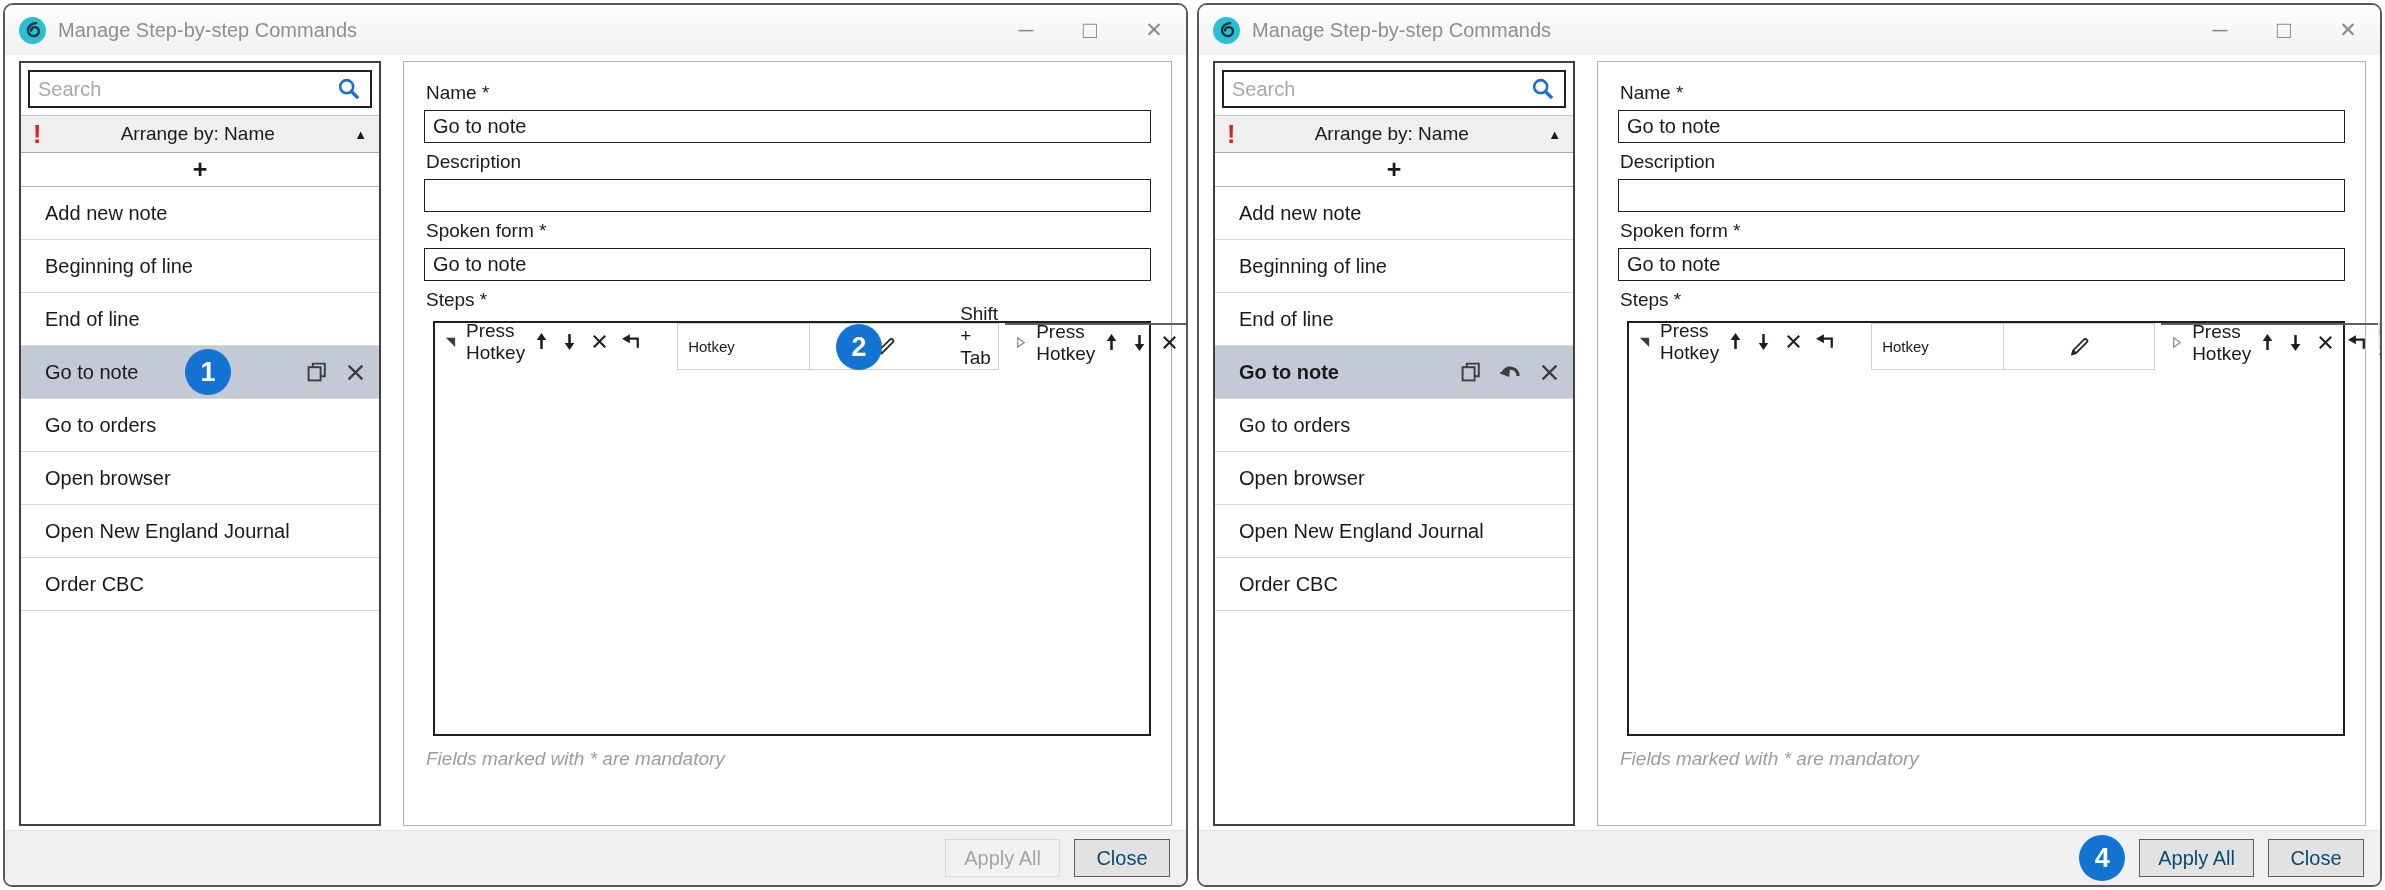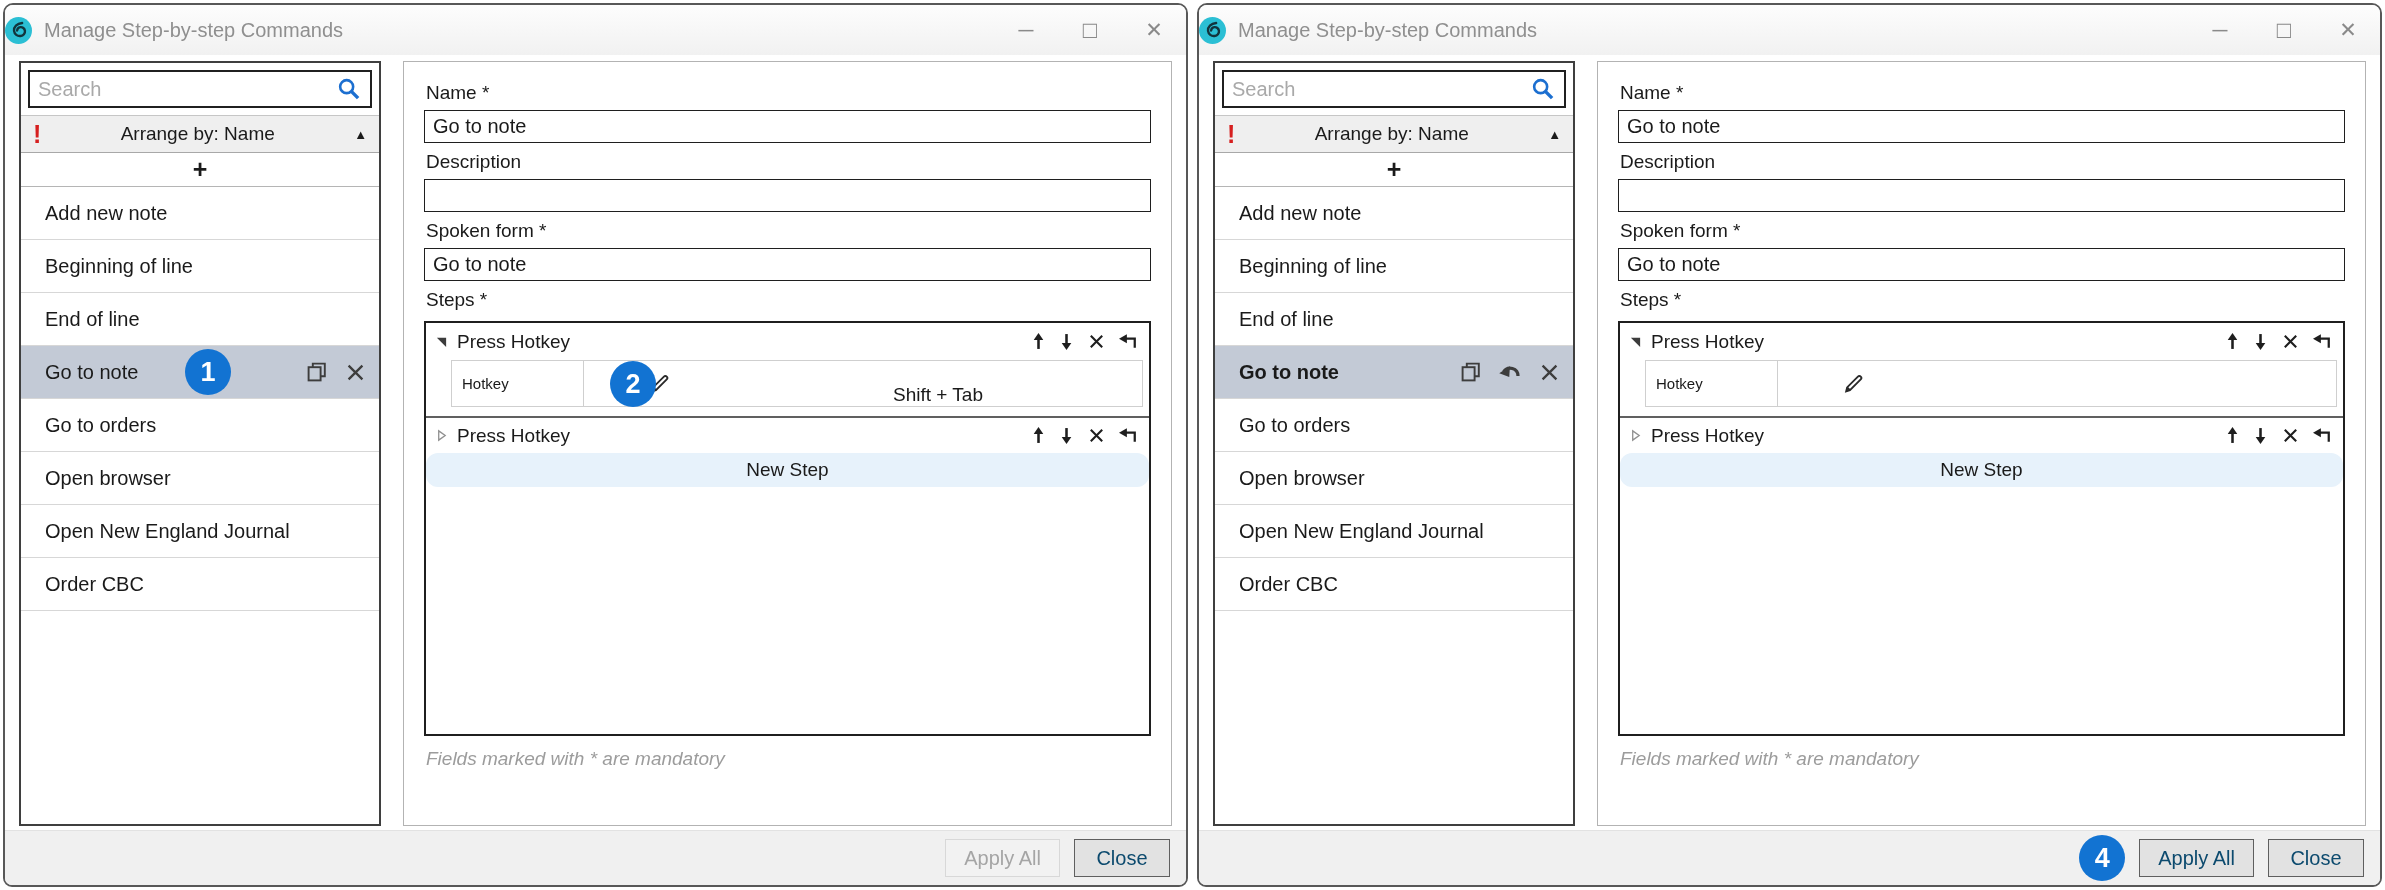--- a/index.html
+++ b/index.html
@@ -15,20 +15,21 @@
     width: 1186px; height: 884px;
     border: 2px solid #585858;
     border-radius: 10px 10px 9px 9px;
     background:#fff;
     display:flex; flex-direction:column;
     overflow:hidden;
   }
   .titlebar {
     flex:0 0 50px;
     display:flex; align-items:center; gap:12px;
+    padding-left:14px;
     background:linear-gradient(#fdfdfd,#f1f1f1);
   }
   .title { font-size:20px; color:#8f8f8f; }
   .controls { margin-left:auto; display:flex; height:100%; }
   .ctrl { width:64px; display:flex; align-items:center; justify-content:center; font-size:21px; color:#8a8a8a; cursor:default; }
   .ctrl.max { font-size:24px; }
 
   .content { flex:1; display:flex; gap:22px; padding:6px 14px 4px 14px; min-height:0; }
 
   
@@ -43,21 +44,21 @@
   .plusrow { height:34px; border-bottom:1px solid #b5b5b5; display:flex; align-items:center; justify-content:center; font-size:25px; font-weight:bold; }
   .cmd { height:53px; flex:0 0 53px; border-bottom:1px solid #d7d7d7; display:flex; align-items:center; padding:0 12px 0 24px; font-size:20px; position:relative; }
   .cmd.selected { background:#c3cad6; }
   .cmd.selected.modified .cmd-label { font-weight:bold; }
   .acts { margin-left:auto; display:flex; align-items:center; gap:15px; color:#3d3d3d; }
 
   
   .formpanel { flex:1; border:1px solid #b3b3b3; background:#fff; padding:12px 20px 0 20px; display:flex; flex-direction:column; min-width:0; }
   .flabel { font-size:19px; margin:8px 0 6px 2px; }
   .tfield { height:33px; width:100%; border:1.5px solid #1f1f1f; font-size:20px; font-family:inherit; padding:0 8px; outline:none; color:#1a1a1a; background:#fff; }
-  .stepsbox { margin-top:4px; border:2px solid #1f1f1f; height:415px; flex:0 0 415px; display:flex; flex-direction:column; background:#fff; }
+  .stepsbox { margin-top:4px; border:2px solid #1f1f1f; height:415px; flex:0 0 415px; display:flex; flex-direction:row; background:#fff;margin-left:9px; }
   .stephead { height:37px; flex:0 0 37px; display:flex; align-items:center; gap:9px; padding:0 12px 0 9px; font-size:19px; }
   .stephead.collapsed { border-top:2px solid #606060; }
   .sicons { margin-left:auto; display:flex; align-items:center; gap:13px; color:#1e1e1e; }
   .detail { margin:0 6px 9px 25px; height:47px; flex:0 0 47px; border:1px solid #cfcfcf; display:flex; align-items:stretch; position:relative; }
   .dlabel { width:132px; flex:0 0 132px; border-right:1px solid #cfcfcf; display:flex; align-items:center; padding-left:10px; font-size:15px; }
   .dmid { width:150px; flex:0 0 150px; display:flex; align-items:center; justify-content:center; }
   .dval { flex:1; display:flex; align-items:flex-end; justify-content:center; gap:12px; font-size:19px; }
   .newstep { height:34px; flex:0 0 34px; background:#e7f2fb; display:flex; align-items:center; justify-content:center; font-size:19px;border-radius:12px; }
   .note { margin:12px 0 0 2px; font-size:19px; font-style:italic; color:#9c9c9c; }
 

